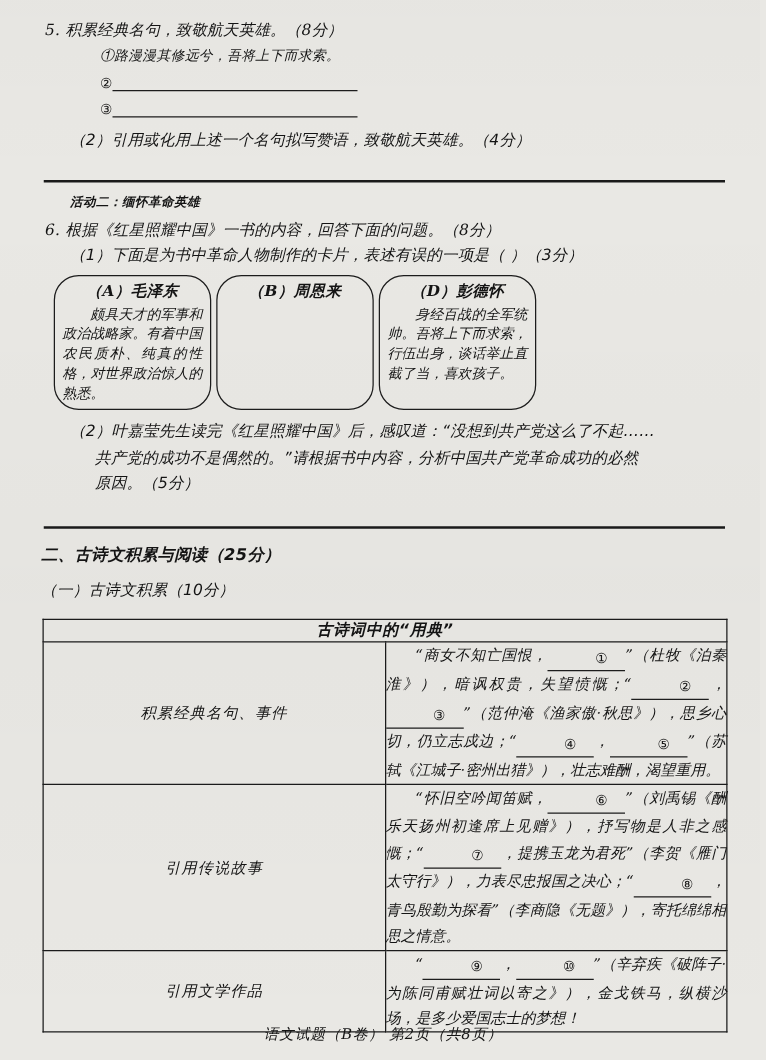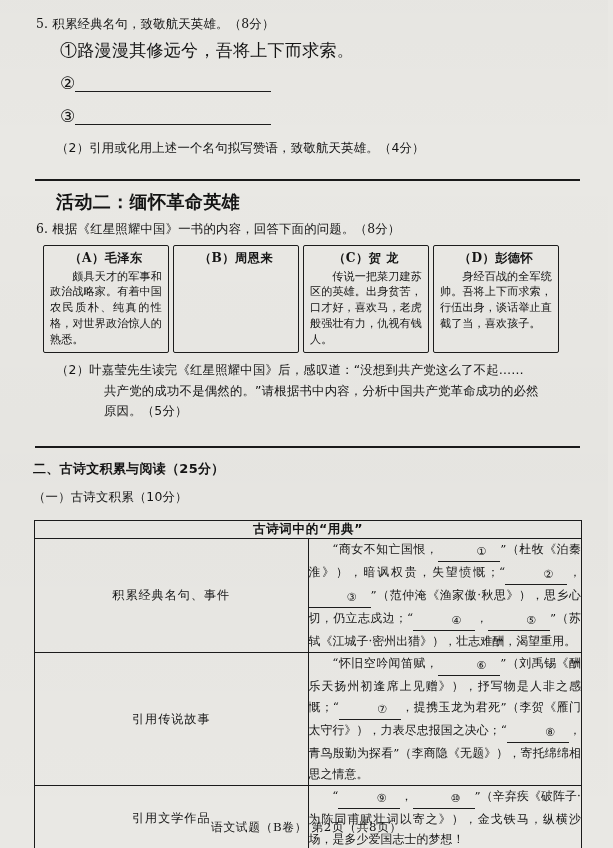--- a/index.html
+++ b/index.html
@@ -18,88 +18,89 @@
   }
   .page {
     position: relative;
     width: 608px;
     height: 848px;
     box-sizing: border-box;
     padding: 0;
     background:
       linear-gradient(180deg, rgba(0,0,0,0.012) 0%, rgba(0,0,0,0) 18%, rgba(0,0,0,0.015) 55%, rgba(0,0,0,0) 100%),
       #e9e8e4;
+    font-style: italic;
   }
   .content {
     position: absolute;
     left: 0; top: 0;
     width: 613px;
   }
 
   
   .q-line {
     font-size: 12.4px;
     line-height: 1.62;
     letter-spacing: 0.2px;
     white-space: nowrap;
   }
   .lvl0 { margin-left: 36px; }
   .lvl1 { margin-left: 56px; }
-  .lvl2b { margin-left: 104px; }
+  .lvl2b { margin-left: 76px; }
 
   .numbered { font-family: "DejaVu Serif", "Liberation Serif", serif; }
 
   .handwrite {
     font-family: "DejaVu Serif", "Liberation Serif", serif;
     font-size: 12px;
     letter-spacing: 0.3px;
   }
 
   .blank-line {
     display: inline-block;
     border-bottom: 1.4px solid #1d1d1d;
     height: 1.05em;
     vertical-align: -3px;
   }
   .bl-long { width: 196px; }
 
   .ans-row {
-    margin-left: 60px;
-    font-size: 17px;
+    margin-left: 80px;
+    font-size: 11px;
     line-height: 1.95;
     white-space: nowrap;
   }
 
   hr.sep {
     border: none;
     border-top: 2.1px solid #1a1a1a;
     margin: 0;
     width: 545px;
     margin-left: 35px;
   }
 
   .bold-head {
     font-weight: bold;
-    font-size: 18px;
+    font-size: 10px;
     letter-spacing: 0.4px;
   }
 
   
   .cards {
     display: flex;
     gap: 4px;
     margin-left: 43px;
     margin-top: 6px;
     width: 540px;
   }
   .card {
     width: 126px;
     min-height: 104px;
     border: 1.5px solid #1c1c1c;
-    border-radius: 2px;
+    border-radius: 20px;
     box-sizing: border-box;
     padding: 4px 6px 5px 6px;
     background: transparent;
   }
   .card-title {
     text-align: center;
     font-size: 12.2px;
     font-weight: bold;
     letter-spacing: 0.5px;
     margin-bottom: 2px;
@@ -202,34 +203,31 @@
     <div style="height:4px"></div>
     <div class="q-line lvl1">（2）引用或化用上述一个名句拟写赞语，致敬航天英雄。（4分）</div>
 
     <div style="height:21px"></div>
     <hr class="sep">
     <div style="height:9px"></div>
 
     <div class="bold-head lvl1">活动二：缅怀革命英雄</div>
     <div style="height:5px"></div>
     <div class="q-line lvl0 numbered">6. 根据《红星照耀中国》一书的内容，回答下面的问题。（8分）</div>
+    <div class="q-line lvl1">（1）下面是为书中革命人物制作的卡片，表述有误的一项是（      ）（3分）</div>
 
     <div class="cards">
       <div class="card">
         <div class="card-title">（A）毛泽东</div>
         <div class="card-body">颇具天才的军事和政治战略家。有着中国农民质朴、纯真的性格，对世界政治惊人的熟悉。</div>
       </div>
       <div class="card">
         <div class="card-title">（B）周恩来</div>
       </div>
       <div class="card">
-        <div class="card-title">（C）贺 龙</div>
-        <div class="card-body">传说一把菜刀建苏区的英雄。出身贫苦，口才好，喜欢马，老虎般强壮有力，仇视有钱人。</div>
-      </div>
-      <div class="card">
         <div class="card-title">（D）彭德怀</div>
         <div class="card-body">身经百战的全军统帅。吾将上下而求索，行伍出身，谈话举止直截了当，喜欢孩子。</div>
       </div>
     </div>
 
     <div style="height:7px"></div>
     <div class="q-line lvl1">（2）叶嘉莹先生读完《红星照耀中国》后，感叹道：“没想到共产党这么了不起……</div>
     <div class="q-line lvl2b">共产党的成功不是偶然的。”请根据书中内容，分析中国共产党革命成功的必然</div>
     <div class="q-line lvl2b">原因。（5分）</div>
 

